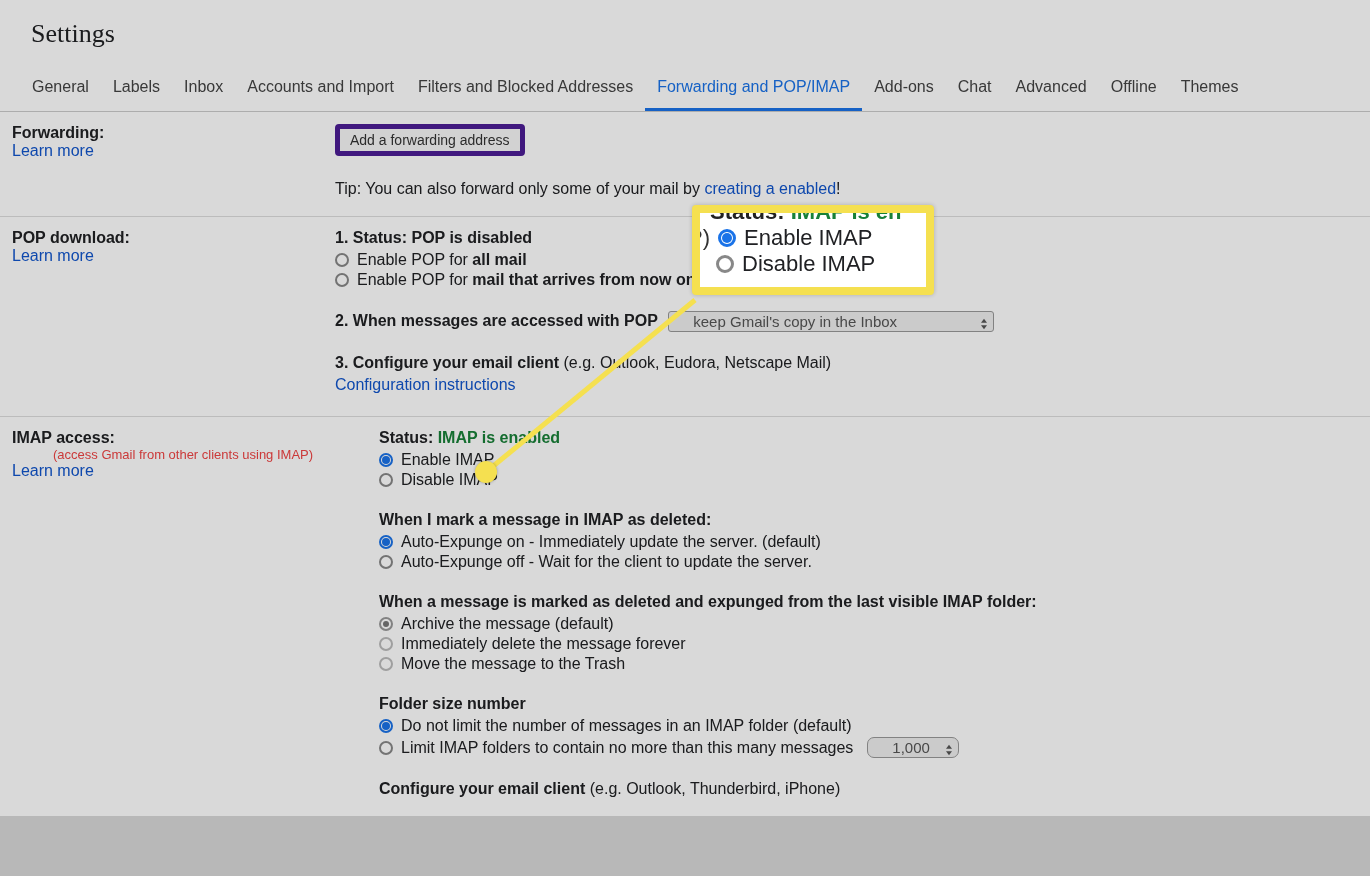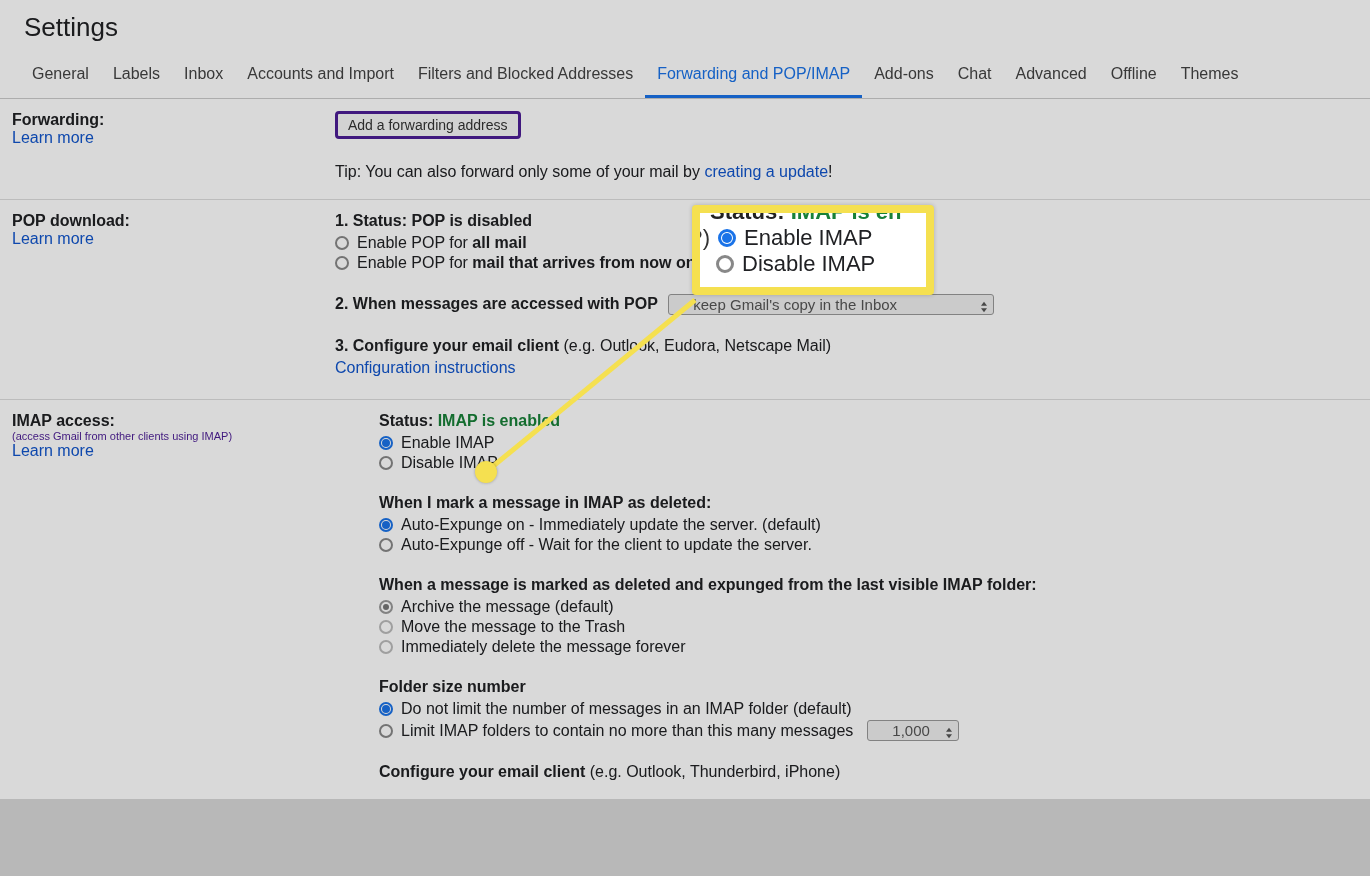--- a/index.html
+++ b/index.html
@@ -24,24 +24,24 @@
   }
   .page {
     background: #fff;
     position: relative;
     width: 100%;
   }
   .title-area {
     padding: 12px 24px 10px 24px;
   }
   h1.settings-title {
-    font-family: Liberation Sans, sans-serif;
+    font-family: Liberation Serif, serif;
     font-weight: 400;
     font-size: 26px;
-    margin: 0;
+    margin: 7px;
     color: #202124;
   }
   .tabs {
     border-bottom: 1px solid #ccc;
     padding: 0 20px;
     display: flex;
     gap: 0;
     align-items: flex-end;
   }
   .tab {
@@ -74,30 +74,31 @@
     font-size: 16px;
   }
   .section .content-col {
     flex: 1;
     font-size: 16px;
   }
   .label-col .section-title {
     font-weight: 700;
   }
   .label-col .subdesc {
-    font-size: 11px;
-    color: #4c1d95;
+    font-size: 13px;
+    color: #ef4444;
+    margin-left: 41px;
   }
   a.link {
     color: #1155cc;
     text-decoration: none;
   }
   .btn {
     display: inline-block;
-    border: 3px solid #4c1d95;
+    border: 5px solid #4c1d95;
     border-radius: 4px;
     background: #f7f7f7;
     padding: 3px 10px;
     font-size: 14px;
     color: #333;
     cursor: pointer;
   }
   .bold { font-weight: 700; }
   .content-col p { margin: 0 0 4px 0; }
   .content-col .block { margin: 0 0 22px 0; }
@@ -269,21 +270,21 @@
     <div class="section">
       <div class="label-col">
         <div class="section-title">Forwarding:</div>
         <a class="link" href="#">Learn more</a>
       </div>
       <div class="content-col">
         <div class="block" style="margin-bottom:24px;">
           <span class="btn">Add a forwarding address</span>
         </div>
         <p>
-          <span>Tip: You can also forward only some of your mail by </span><a class="link" href="#">creating a update</a><span>!</span>
+          <span>Tip: You can also forward only some of your mail by </span><a class="link" href="#">creating a enabled</a><span>!</span>
         </p>
       </div>
     </div>
 
     <div class="section">
       <div class="label-col">
         <div class="section-title">POP download:</div>
         <a class="link" href="#">Learn more</a>
       </div>
       <div class="content-col">
@@ -349,38 +350,38 @@
         </div>
 
         <div class="block">
           <p class="bold">When a message is marked as deleted and expunged from the last visible IMAP folder:</p>
           <div class="radio-row">
             <span class="radio dim checked"></span>
             <span>Archive the message (default)</span>
           </div>
           <div class="radio-row">
             <span class="radio dim"></span>
+            <span>Immediately delete the message forever</span>
+          </div>
+          <div class="radio-row">
+            <span class="radio dim"></span>
             <span>Move the message to the Trash</span>
-          </div>
-          <div class="radio-row">
-            <span class="radio dim"></span>
-            <span>Immediately delete the message forever</span>
           </div>
         </div>
 
         <div class="block">
           <p class="bold">Folder size number</p>
           <div class="radio-row">
             <span class="radio checked"></span>
             <span>Do not limit the number of messages in an IMAP folder (default)</span>
           </div>
           <div class="radio-row">
             <span class="radio"></span>
             <span>Limit IMAP folders to contain no more than this many messages</span>
-            <span class="select" style="margin-left:6px;min-width:46px;">1,000</span>
+            <span class="select" style="margin-left:6px;min-width:46px;border-radius:7px;">1,000</span>
           </div>
         </div>
 
         <div class="block" style="margin-bottom:0;">
           <p>
             <span class="bold">Configure your email client </span><span>(e.g. Outlook, Thunderbird, iPhone)</span>
           </p>
         </div>
       </div>
     </div>

